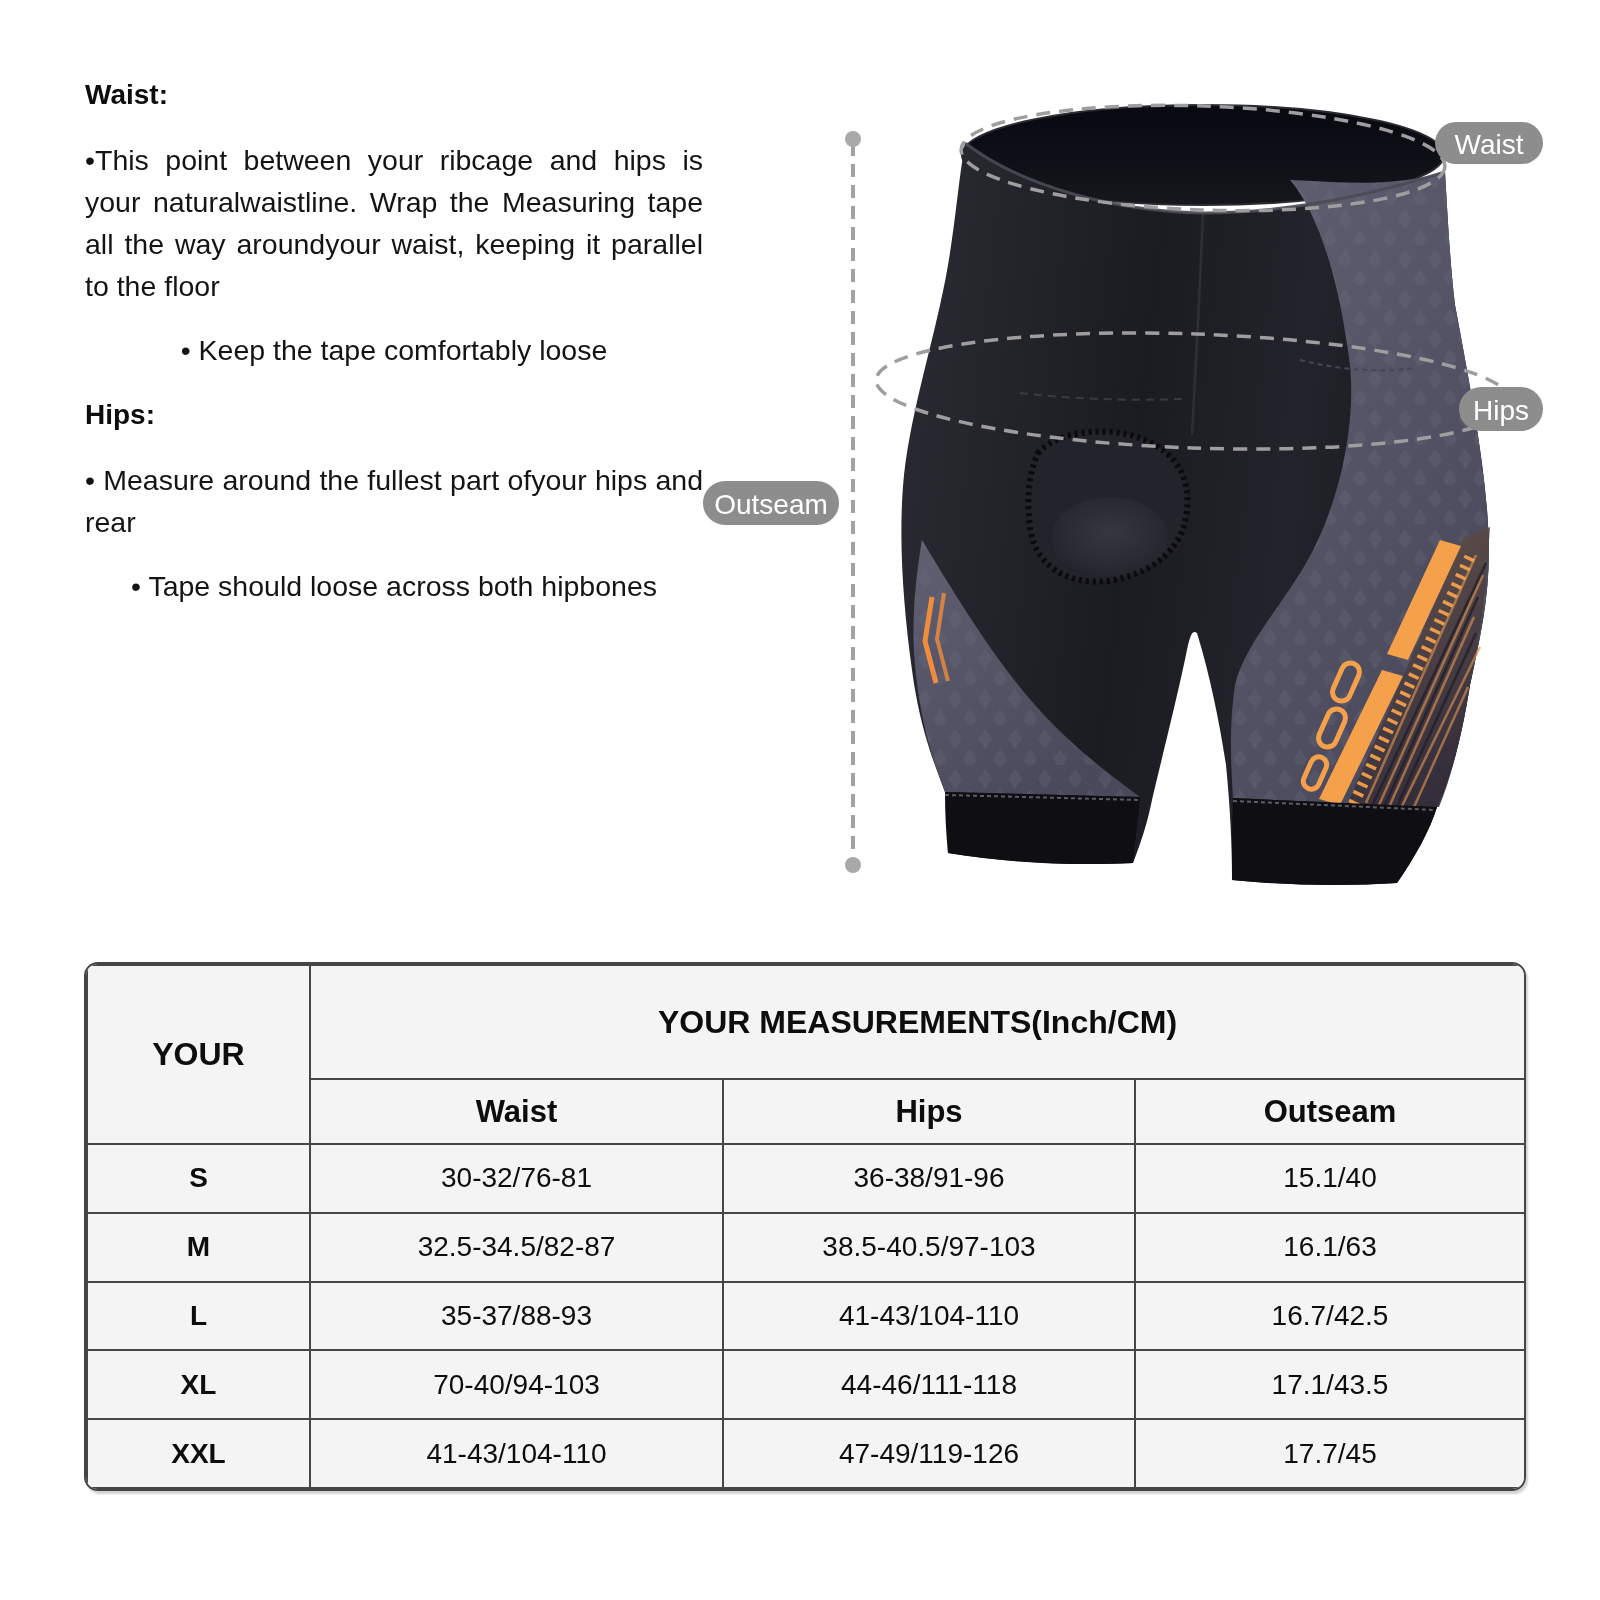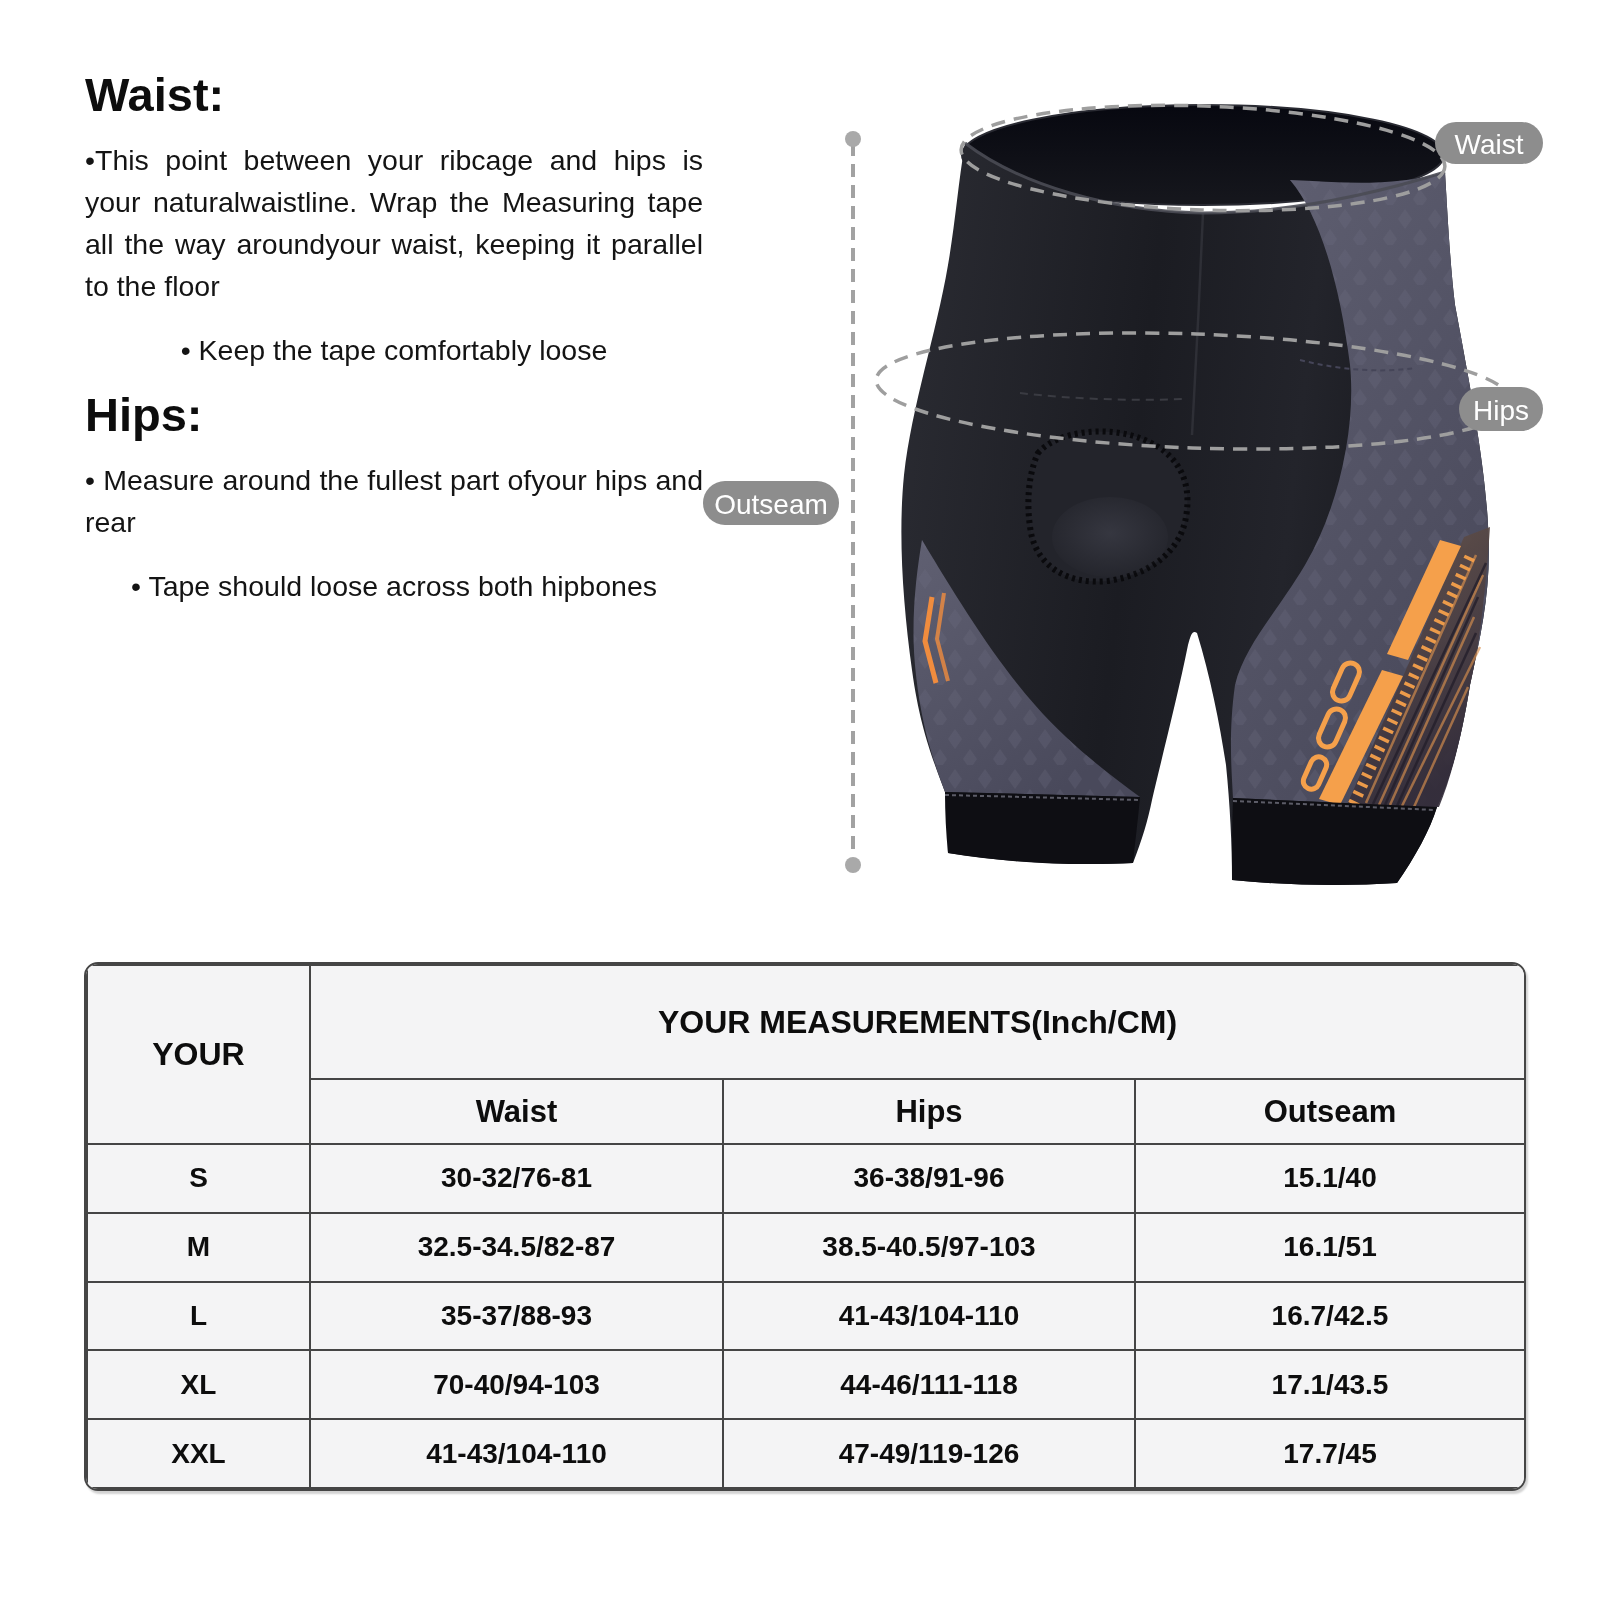--- a/index.html
+++ b/index.html
@@ -1,39 +1,39 @@
 <!DOCTYPE html>
 <html><head>
 <meta charset="utf-8">
 <style>
   html,body{margin:0;padding:0;background:#ffffff;}
   #page{position:relative;width:1600px;height:1600px;background:#ffffff;overflow:hidden;
         font-family:"Liberation Sans", sans-serif;color:#111;}
 
   
   #guide{position:absolute;left:85px;top:73px;width:618px;}
-  #guide h2{font-size:47px;line-height:44px;font-weight:bold;margin:12px 0 22px 0;color:#0d0d0d;}
+  #guide h2{font-size:28px;line-height:44px;font-weight:bold;margin:12px 0 22px 0;color:#0d0d0d;}
   #guide h2.first{margin-top:0;}
   #guide p{font-size:28.5px;line-height:42px;margin:0 0 22px 0;text-align:justify;color:#141414;}
   #guide p.single{text-align:center;margin-top:8px;}
 
   
   #illus{position:absolute;left:640px;top:85px;width:920px;height:880px;}
 
   
   #table-wrap{position:absolute;left:84px;top:962px;width:1438px;height:525px;
               border:2px solid #454545;border-radius:14px;background:#f4f4f5;
               overflow:hidden;box-shadow:2px 3px 2px rgba(0,0,0,0.18);}
   #size-table{width:100%;height:100%;border-collapse:collapse;table-layout:fixed;}
   #size-table th,#size-table td{border:2px solid #454545;text-align:center;vertical-align:middle;
               padding:0;background:#f4f4f5;color:#0d0d0d;}
   #size-table .hdr-main{font-size:32px;font-weight:bold;}
   #size-table .hdr-sub{font-size:31px;font-weight:bold;}
   #size-table .size-cell{font-size:28px;font-weight:bold;}
-  #size-table .val-cell{font-size:28px;font-weight:bold;margin-left:31px;}
+  #size-table .val-cell{font-size:28px;font-weight:normal;margin-left:31px;}
   tr.hdr1{height:113px;} tr.hdr2{height:64px;}
   tr.datarow{height:68px;}
 </style>
 </head>
 <body>
 
 <div id="page">
 
   <div id="guide">
     <h2 class="first">Waist:</h2>
@@ -233,21 +233,21 @@
         <tr class="datarow">
           <td class="size-cell">S</td>
           <td class="val-cell">30-32/76-81</td>
           <td class="val-cell">36-38/91-96</td>
           <td class="val-cell">15.1/40</td>
         </tr>
         <tr class="datarow">
           <td class="size-cell">M</td>
           <td class="val-cell">32.5-34.5/82-87</td>
           <td class="val-cell">38.5-40.5/97-103</td>
-          <td class="val-cell">16.1/51</td>
+          <td class="val-cell">16.1/63</td>
         </tr>
         <tr class="datarow">
           <td class="size-cell">L</td>
           <td class="val-cell">35-37/88-93</td>
           <td class="val-cell">41-43/104-110</td>
           <td class="val-cell">16.7/42.5</td>
         </tr>
         <tr class="datarow">
           <td class="size-cell">XL</td>
           <td class="val-cell">70-40/94-103</td>

